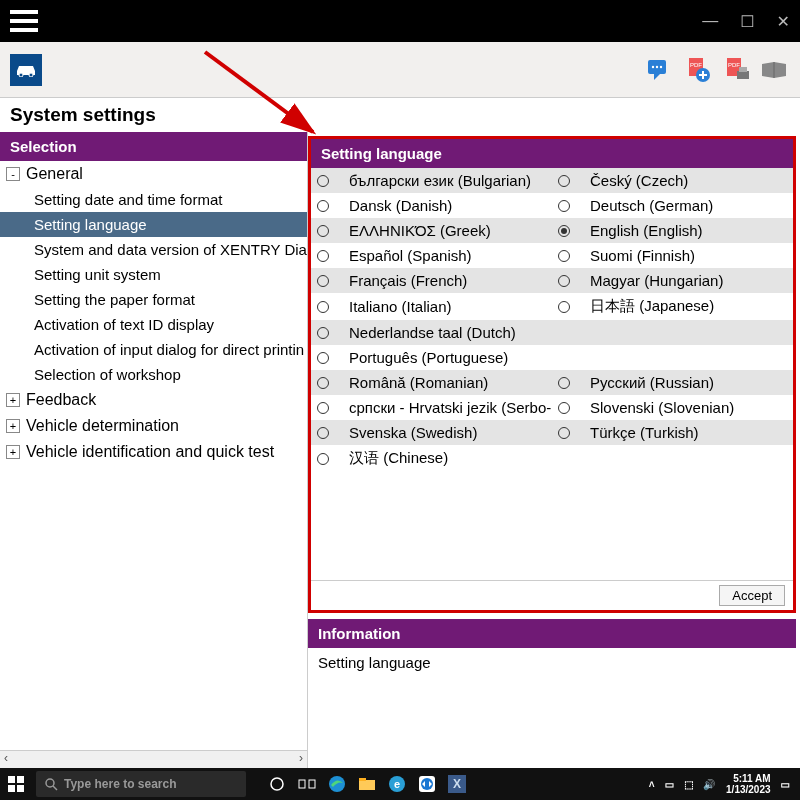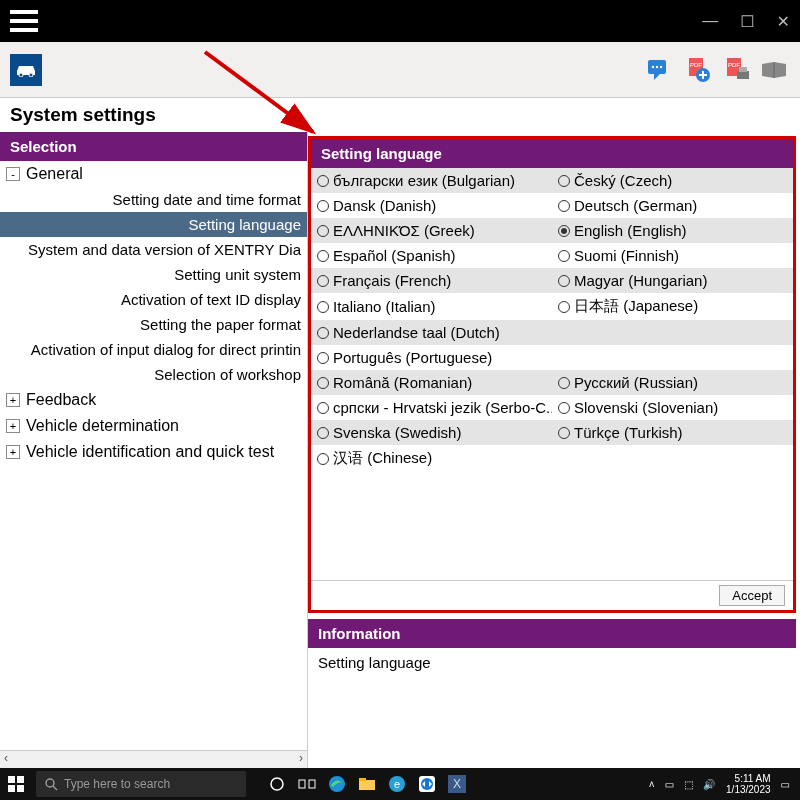--- a/index.html
+++ b/index.html
@@ -53,45 +53,45 @@
   .main { flex:1; display:flex; min-height:0; }
 
   .sidebar { width: 308px; display:flex; flex-direction:column; border-right:1px solid #ccc; min-height:0; }
   .side-head, .panel-head {
     background: #701a75; color:#fff; font-weight:bold; padding: 6px 10px; font-size:15px;
   }
   .tree { flex:1; overflow:hidden; font-size:15px; }
   .tree-row { display:flex; align-items:center; padding: 4px 6px; white-space:nowrap; overflow:hidden; text-overflow:ellipsis; cursor:pointer; }
   .tree-row.top { font-size:16px; }
   .tree-row .tw { width:14px; height:14px; border:1px solid #888; display:inline-flex; align-items:center; justify-content:center; font-size:11px; margin-right:6px; }
-  .tree-row.child { padding-left: 34px; justify-content: flex-end; }
+  .tree-row.child { padding-left: 34px; }
   .tree-row.selected { background:#4a6a88; color:#fff; }
   .sb-bottom { height:18px; background:#f0f0f0; border-top:1px solid #ccc; display:flex; justify-content:space-between; padding:0 4px; color:#555; font-size:12px;}
   .sb-bottom span{cursor:pointer}
 
   .content { flex:1; display:flex; flex-direction:column; min-height:0; border:3px solid #d00000; margin:4px 4px 0 0; }
   .lang-grid { flex:1; overflow:hidden; }
   .lang-row { display:flex; }
   .lang-cell {
-    width:50%; padding:4px 6px; font-size:15px; display:flex; align-items:center; gap:4px; white-space:nowrap; overflow:hidden; text-overflow:ellipsis;
+    width:50%; padding:4px 6px; font-size:15px; display:flex; align-items:center; gap:20px; white-space:nowrap; overflow:hidden; text-overflow:ellipsis;
   }
   .lang-row.stripe { background:#e4e4e4; }
   .radio { width:12px; height:12px; border:1px solid #333; border-radius:50%; display:inline-flex; align-items:center; justify-content:center; flex-shrink:0;}
   .radio.sel::after{content:"";width:6px;height:6px;border-radius:50%;background:#333;}
   .accept-bar { display:flex; justify-content:flex-end; padding:4px 8px; border-top:1px solid #ccc; }
   .accept-bar button { font-size:13px; border:1px solid #aaa; background:#f5f5f5; padding:2px 12px; cursor:pointer; }
 
   .info-panel { margin:6px 4px 0 0; }
   .info-body { padding:6px 10px; height:120px; }
 
   .arrow-overlay { position:absolute; left:195px; top:44px; pointer-events:none; }
 
   .taskbar {
     position:absolute; left:0; right:0; bottom:0; height:32px;
-    background:#111; display:flex; align-items:center; font-size:12px; color:#fff;
+    background:#111; display:flex; align-items:center; font-size:12px; color:#fff;font-weight:bold;
   }
   .start { width:32px; height:32px; display:flex; align-items:center; justify-content:center; cursor:pointer;}
   .start svg{fill:#fff}
   .search { background:#2a2a2a; height:26px; width:210px; border-radius:2px; display:flex; align-items:center; padding:0 8px; gap:6px; color:#999; margin-left:4px;}
   .task-icons { display:flex; gap:8px; margin-left:20px; align-items:center; }
   .task-ico{width:22px;height:22px;display:flex;align-items:center;justify-content:center;cursor:pointer}
   .tray { margin-left:auto; display:flex; align-items:center; gap:10px; padding-right:10px; font-size:10px; }
   .clock { text-align:right; line-height:1.1; }
 </style>
 </head>
@@ -170,24 +170,24 @@
           <div class="tree-row child selected">
             <span>Setting language</span>
           </div>
           <div class="tree-row child">
             <span>System and data version of XENTRY Dia</span>
           </div>
           <div class="tree-row child">
             <span>Setting unit system</span>
           </div>
           <div class="tree-row child">
+            <span>Setting the paper format</span>
+          </div>
+          <div class="tree-row child">
             <span>Activation of text ID display</span>
-          </div>
-          <div class="tree-row child">
-            <span>Setting the paper format</span>
           </div>
           <div class="tree-row child">
             <span>Activation of input dialog for direct printin</span>
           </div>
           <div class="tree-row child">
             <span>Selection of workshop</span>
           </div>
           <div class="tree-row top">
             <span class="tw">+</span>
             <span>Feedback</span>

